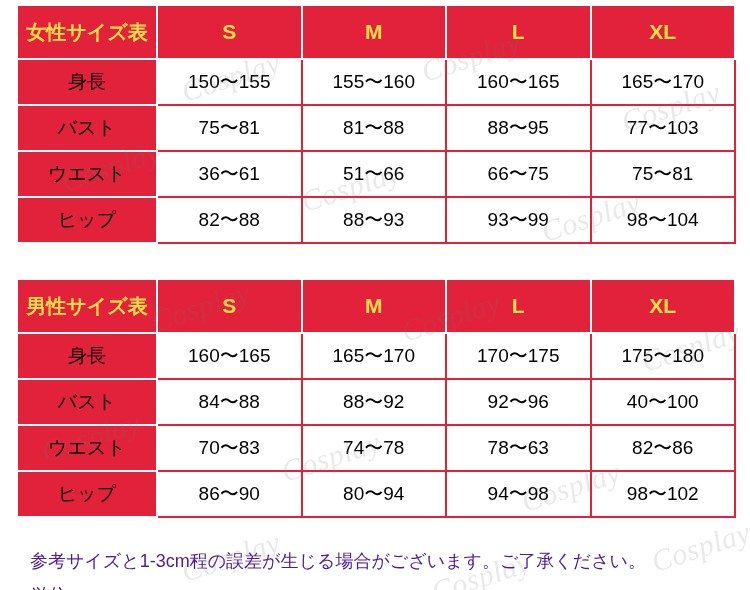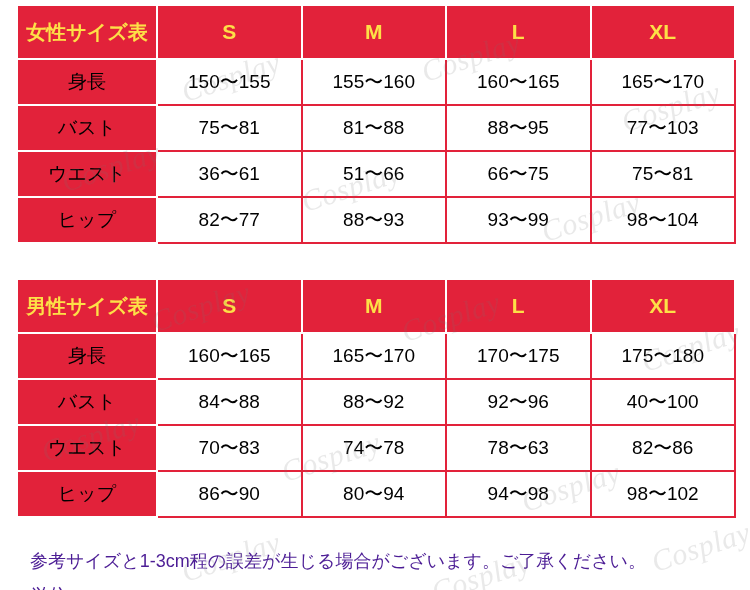--- a/index.html
+++ b/index.html
@@ -174,21 +174,21 @@
         </tr>
         <tr>
           <th class="rowlabel">ウエスト</th>
           <td>36〜61</td>
           <td>51〜66</td>
           <td>66〜75</td>
           <td>75〜81</td>
         </tr>
         <tr>
           <th class="rowlabel">ヒップ</th>
-          <td>82〜77</td>
+          <td>82〜88</td>
           <td>88〜93</td>
           <td>93〜99</td>
           <td>98〜104</td>
         </tr>
       </tbody>
     </table>
 
     <div class="gap"></div>
 
     <table class="size-table">

